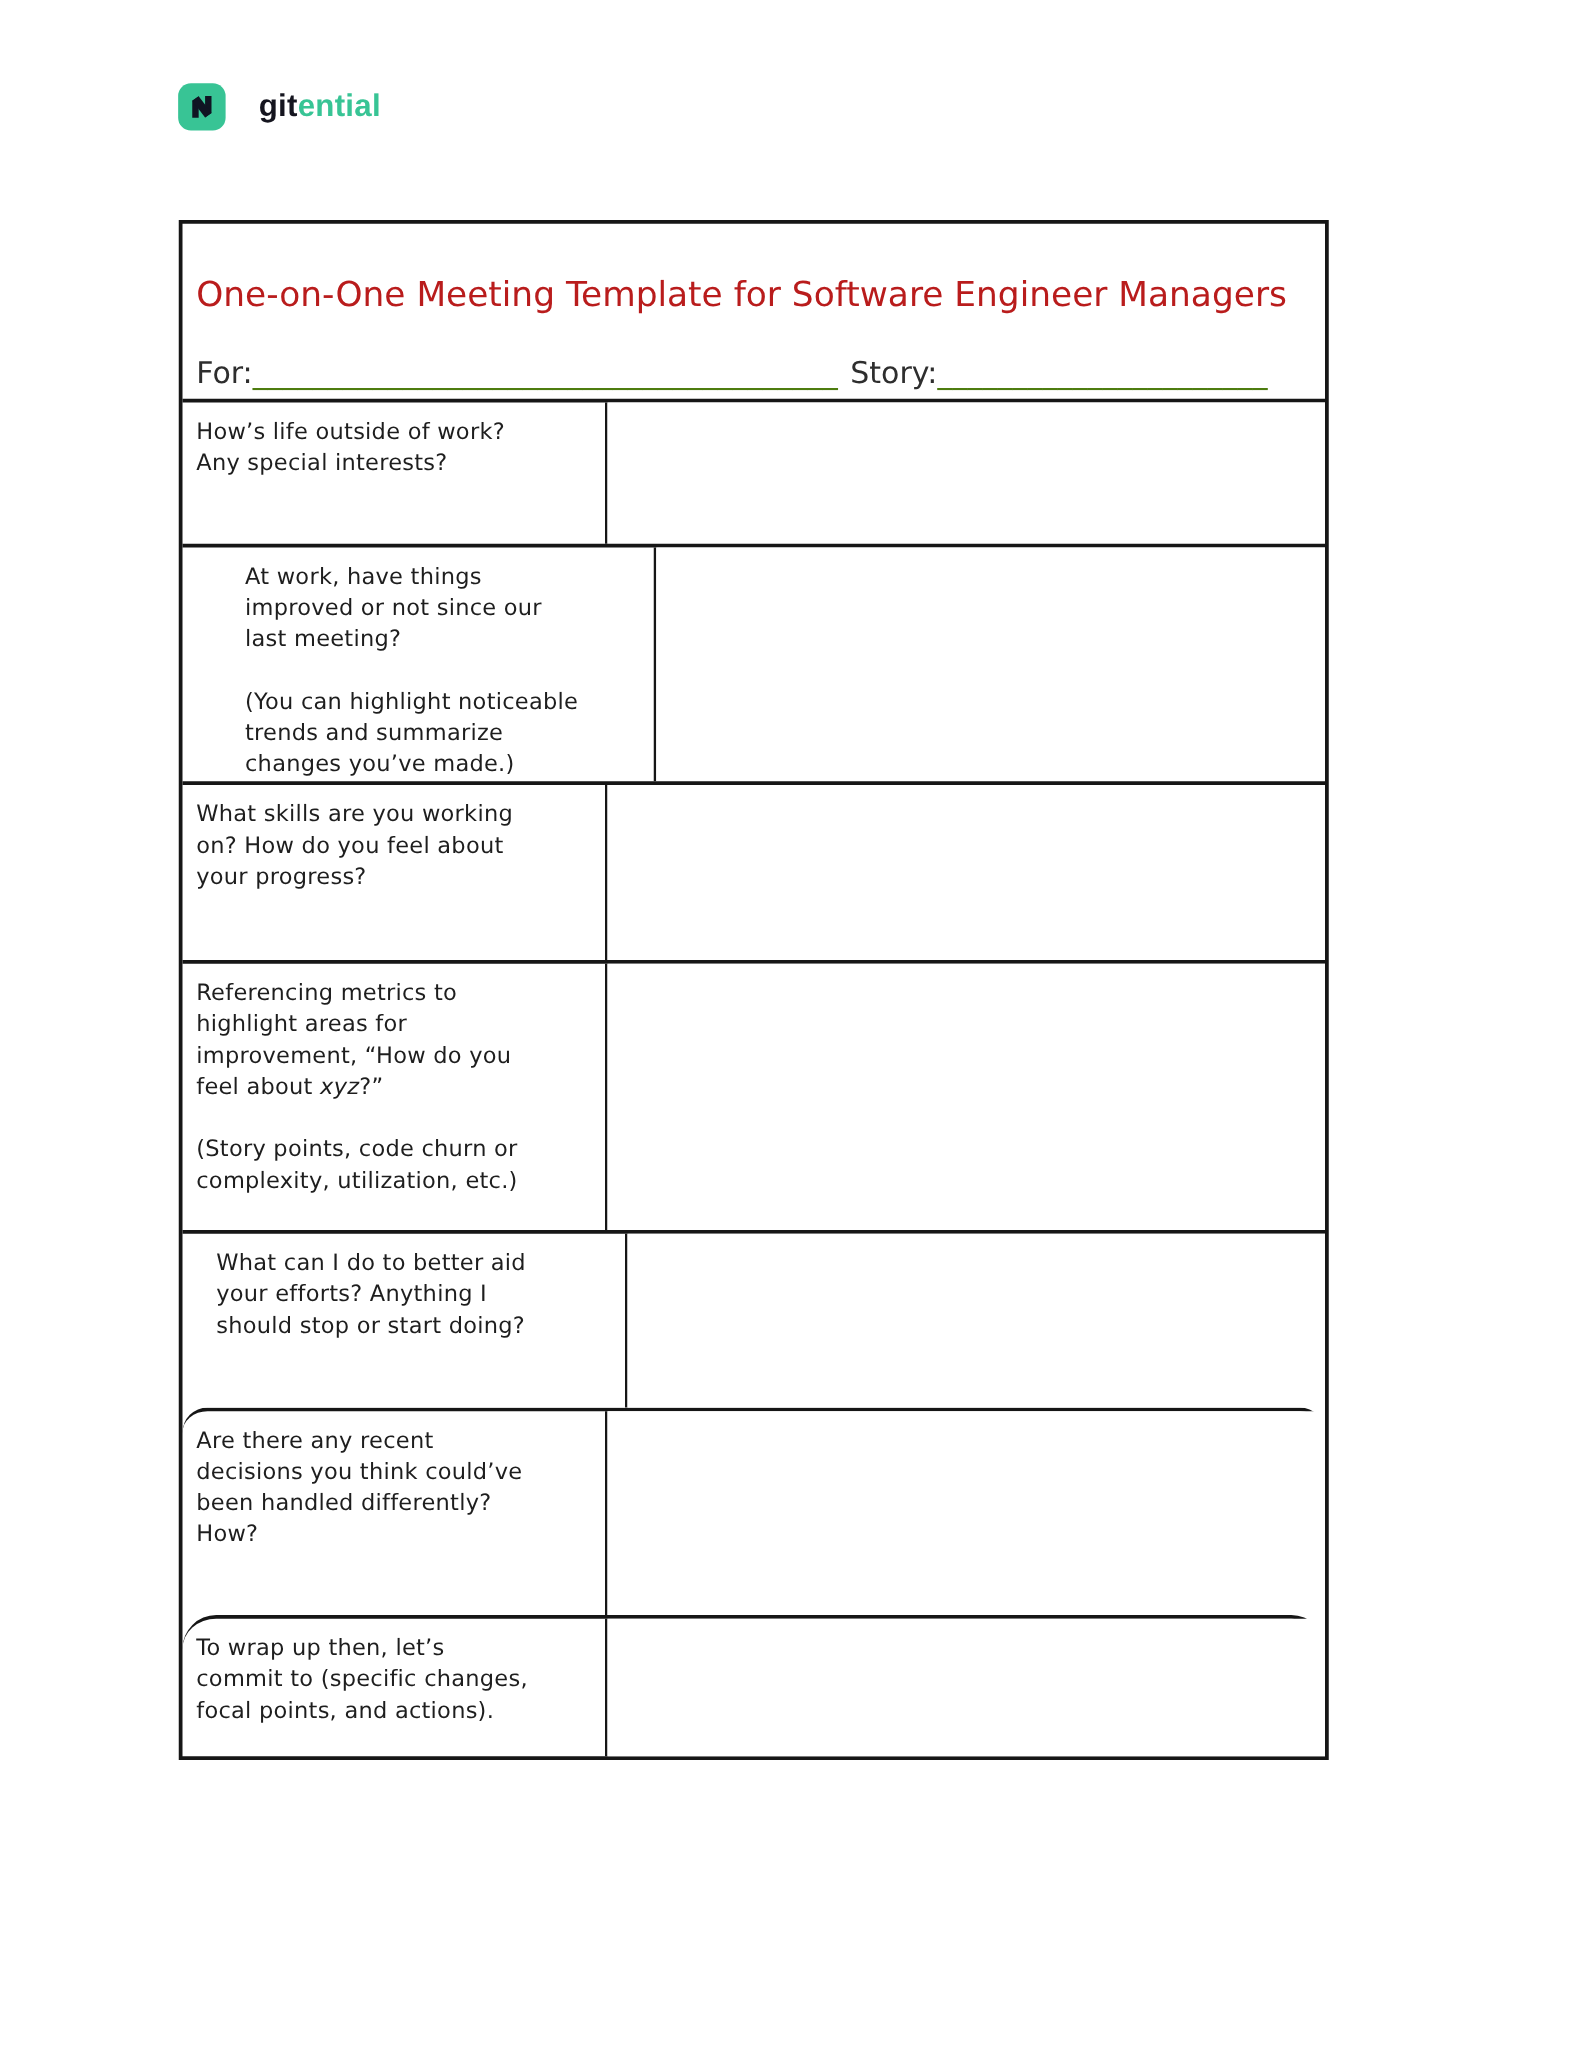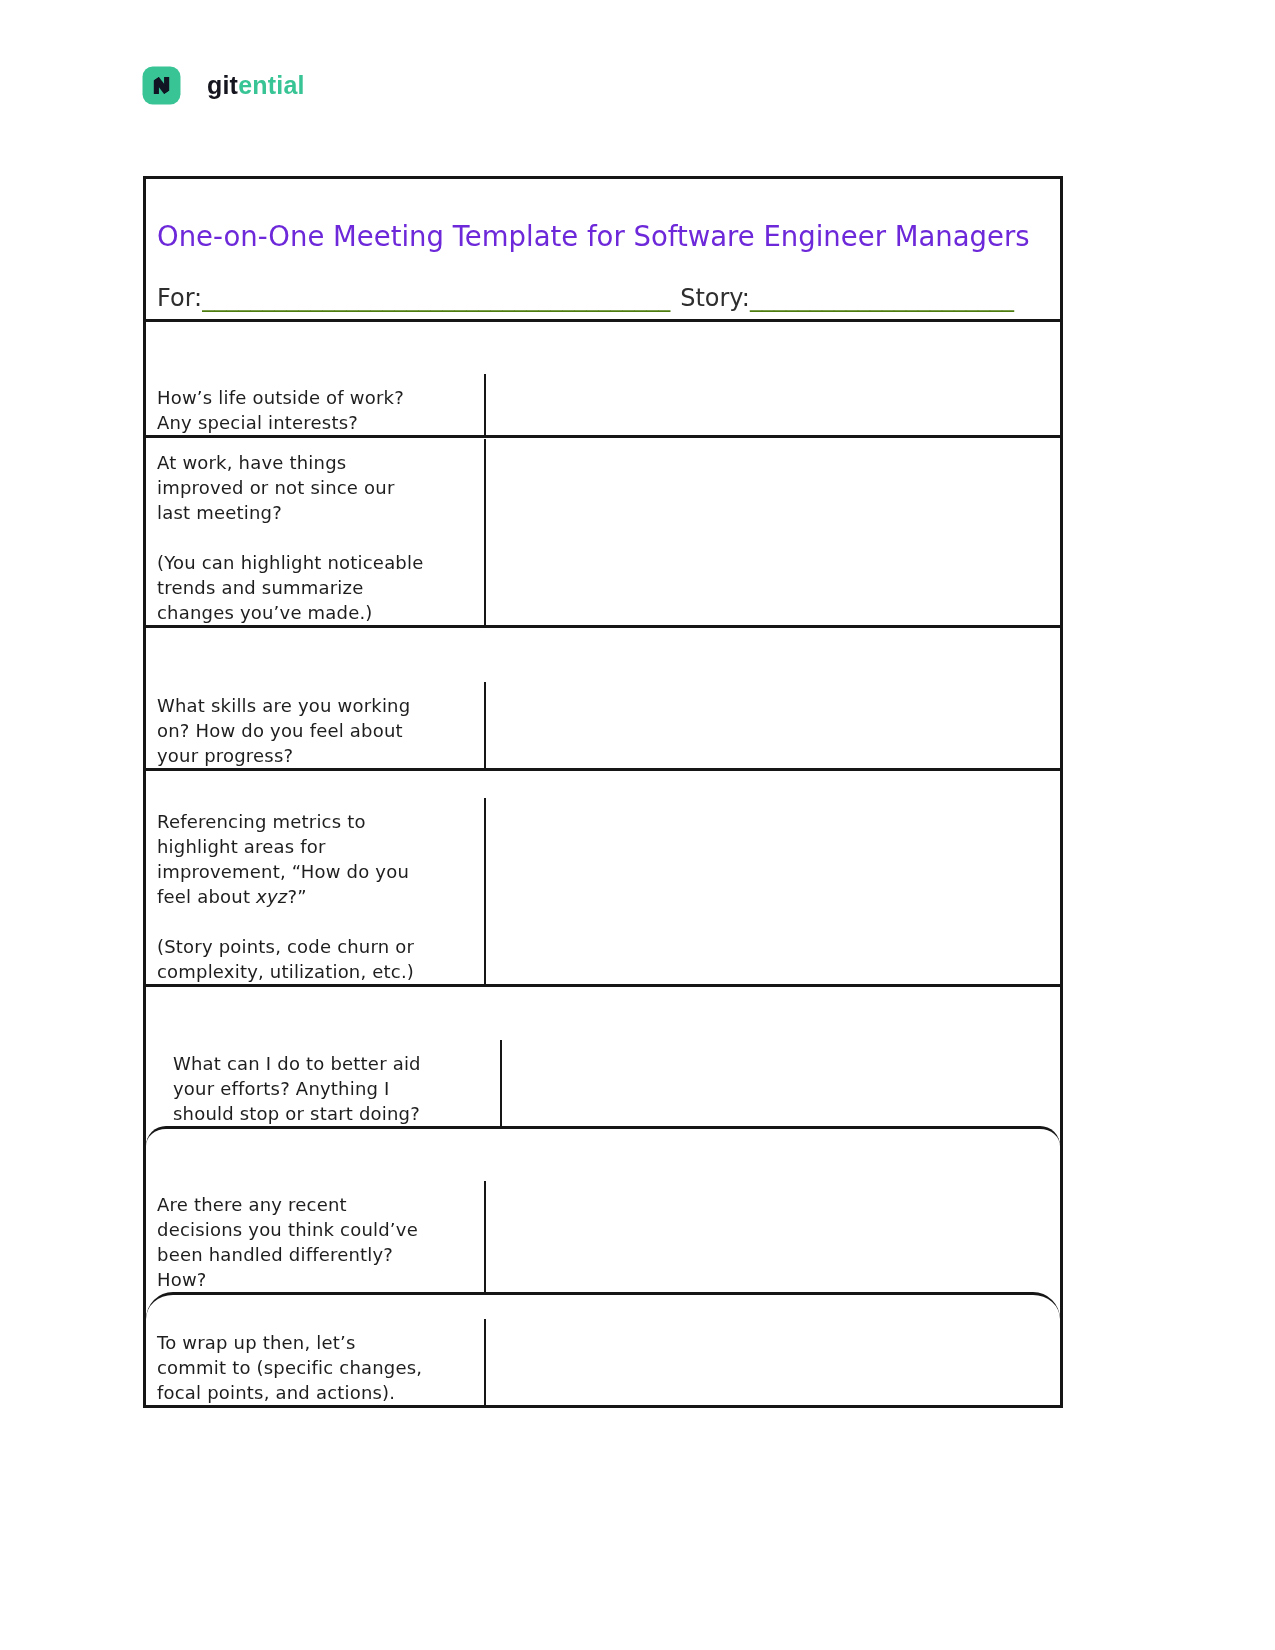--- a/index.html
+++ b/index.html
@@ -35,41 +35,40 @@
     background:#ffffff;
   }
 
   .header-cell {
     box-sizing:border-box;
     height:140px;
     padding:40px 10px 0 11px;
   }
   .doc-title {
     font-size:27.5px; line-height:34px;
-    color:#6d28d9;
+    color:#b91c1c;
     white-space:nowrap;
   }
   .fill-line {
     margin-top:30px;
     font-size:24px; line-height:30px;
     color:#2e2e2e;
     white-space:nowrap;
   }
   .fl-label { color:#2e2e2e; }
   .fl-label.date { margin-left:10px; }
   .fl-blank { color:#4d7c0f; }
 
   .row {
     display:flex;
     box-sizing:border-box;
     border-top:3px solid #161616;
-    align-items:flex-end;
   }
   .r1 { height:116px; }
-  .r2 { height:190px; }
+  .r2 { height:190px;padding-left:39px; }
   .r3 { height:143px; }
   .r4 { height:216px; }
   .r5 { height:142px;padding-left:16px; }
   .r6 { height:166px;border-radius:20px; }
   .r7 { flex:1;border-radius:27px; }
 
   .qcell {
     box-sizing:border-box;
     width:340px;
     border-right:2px solid #161616;

